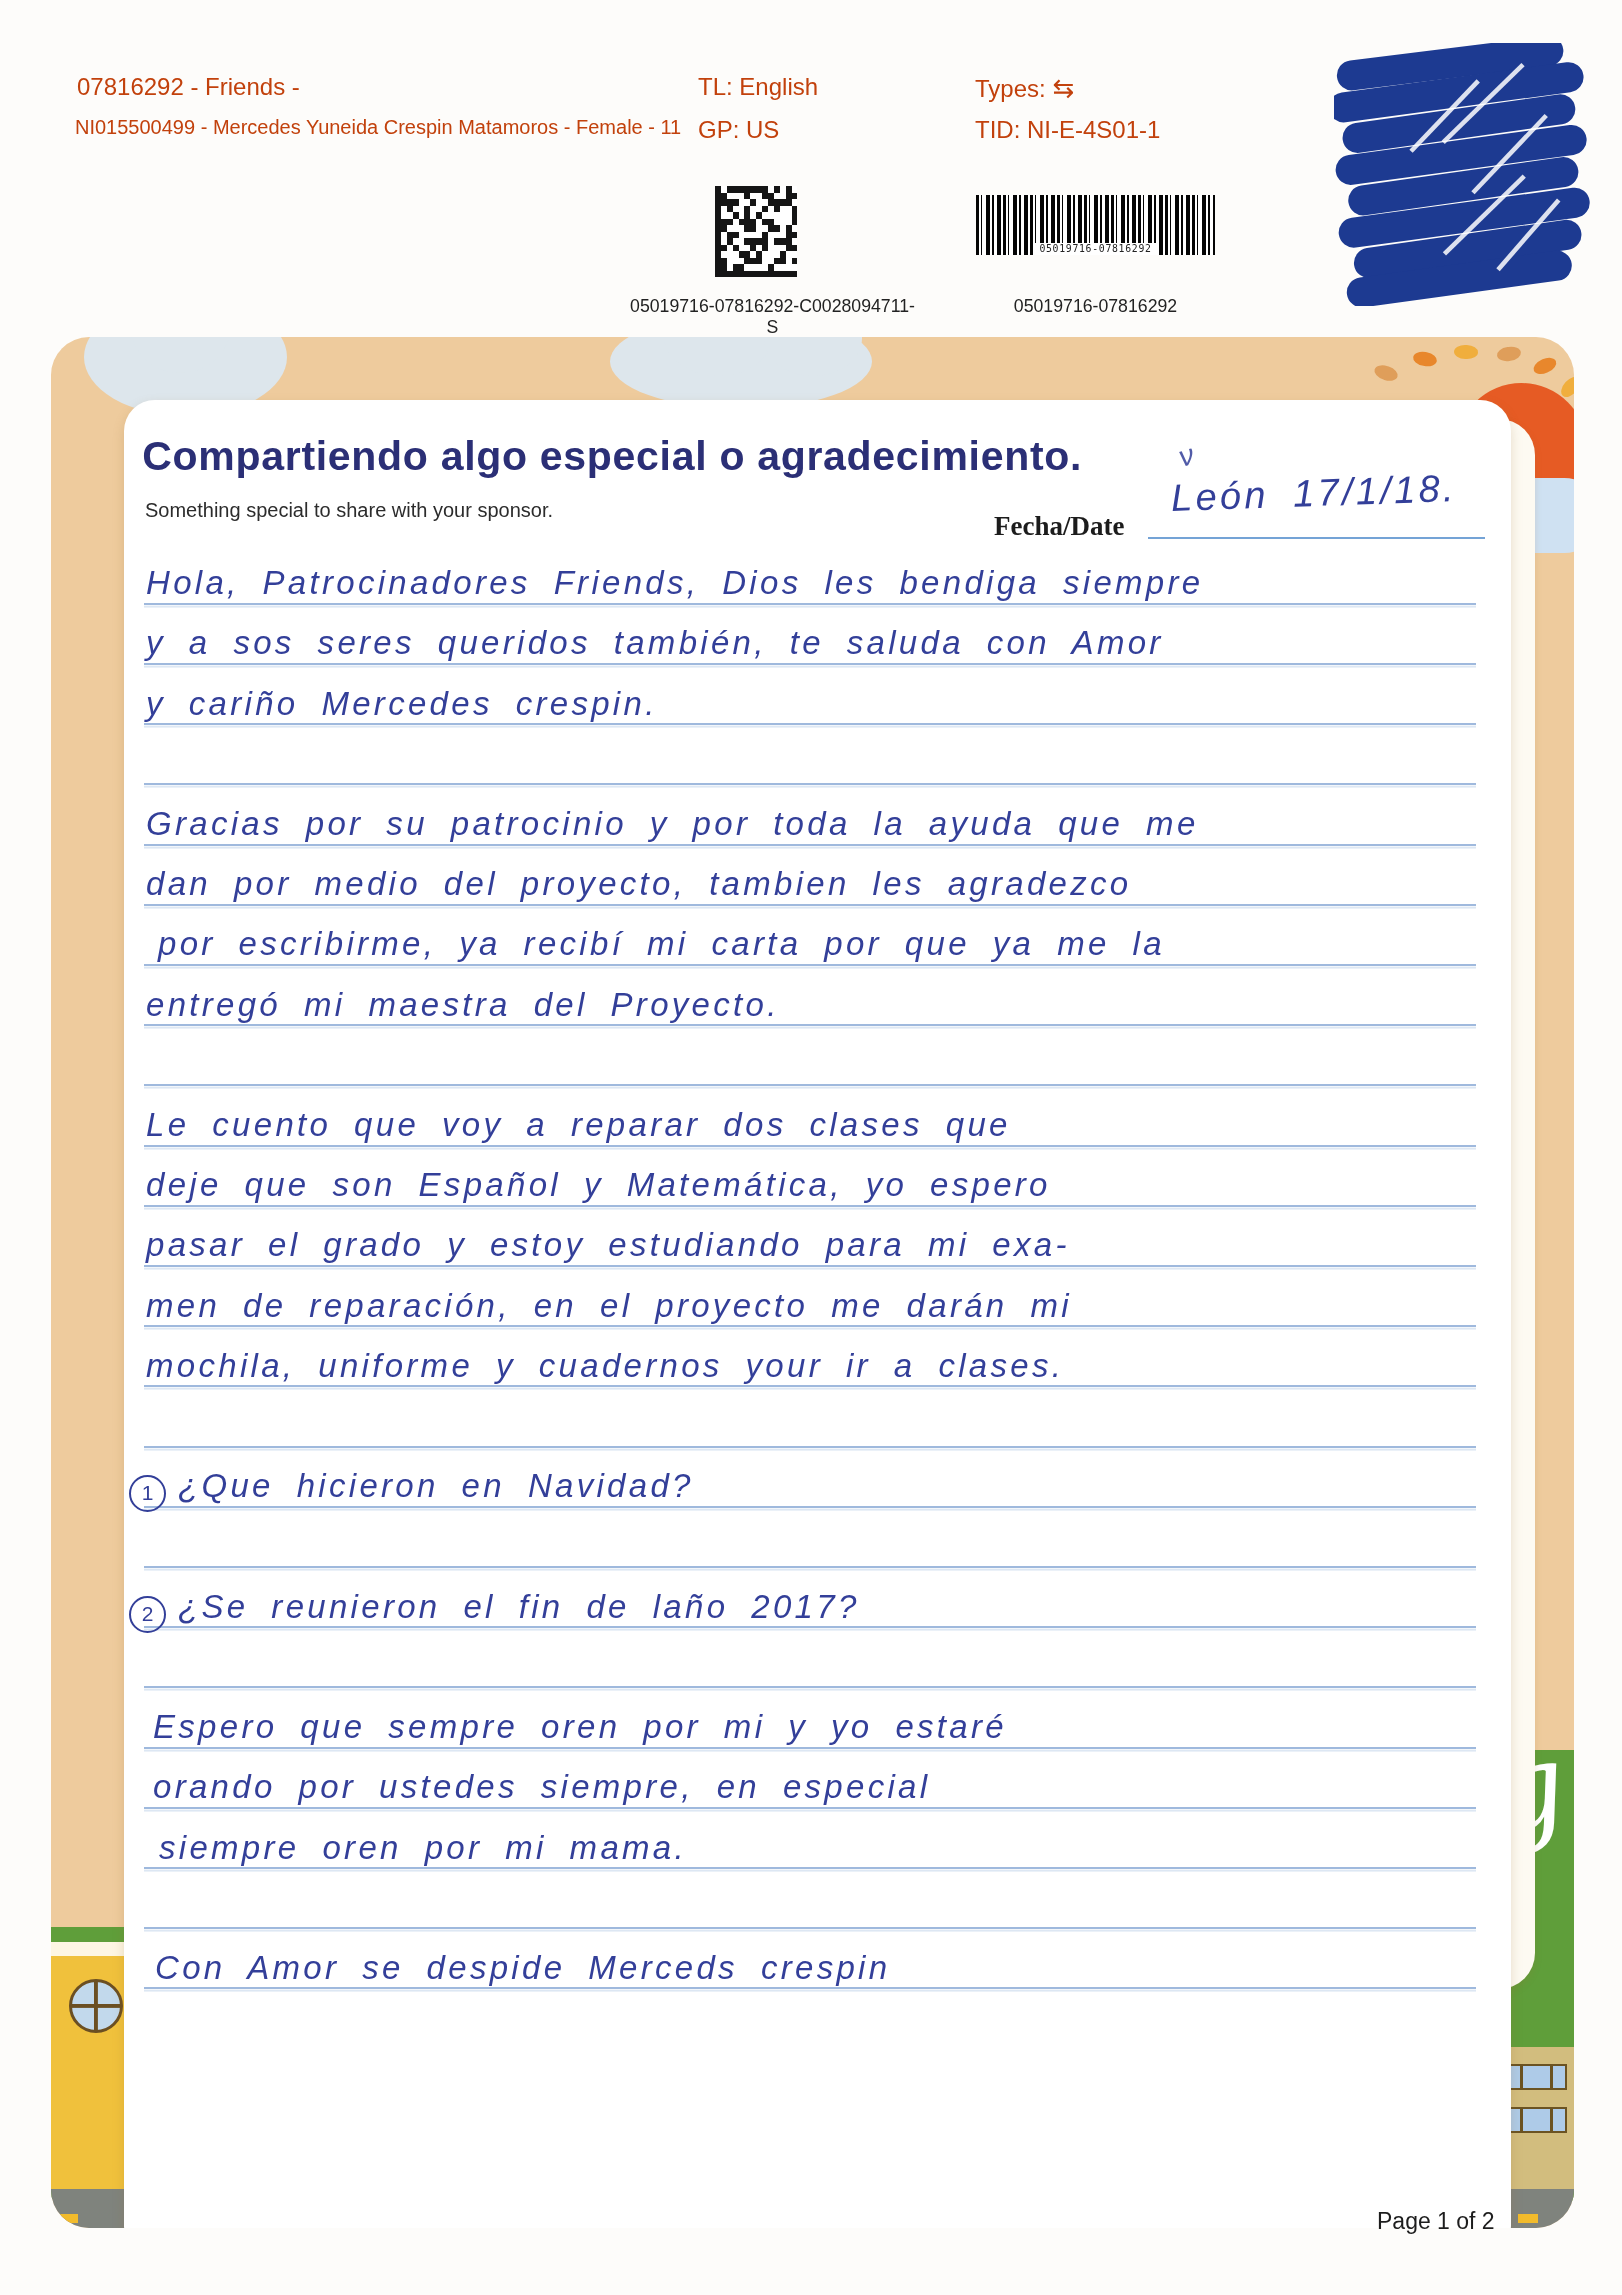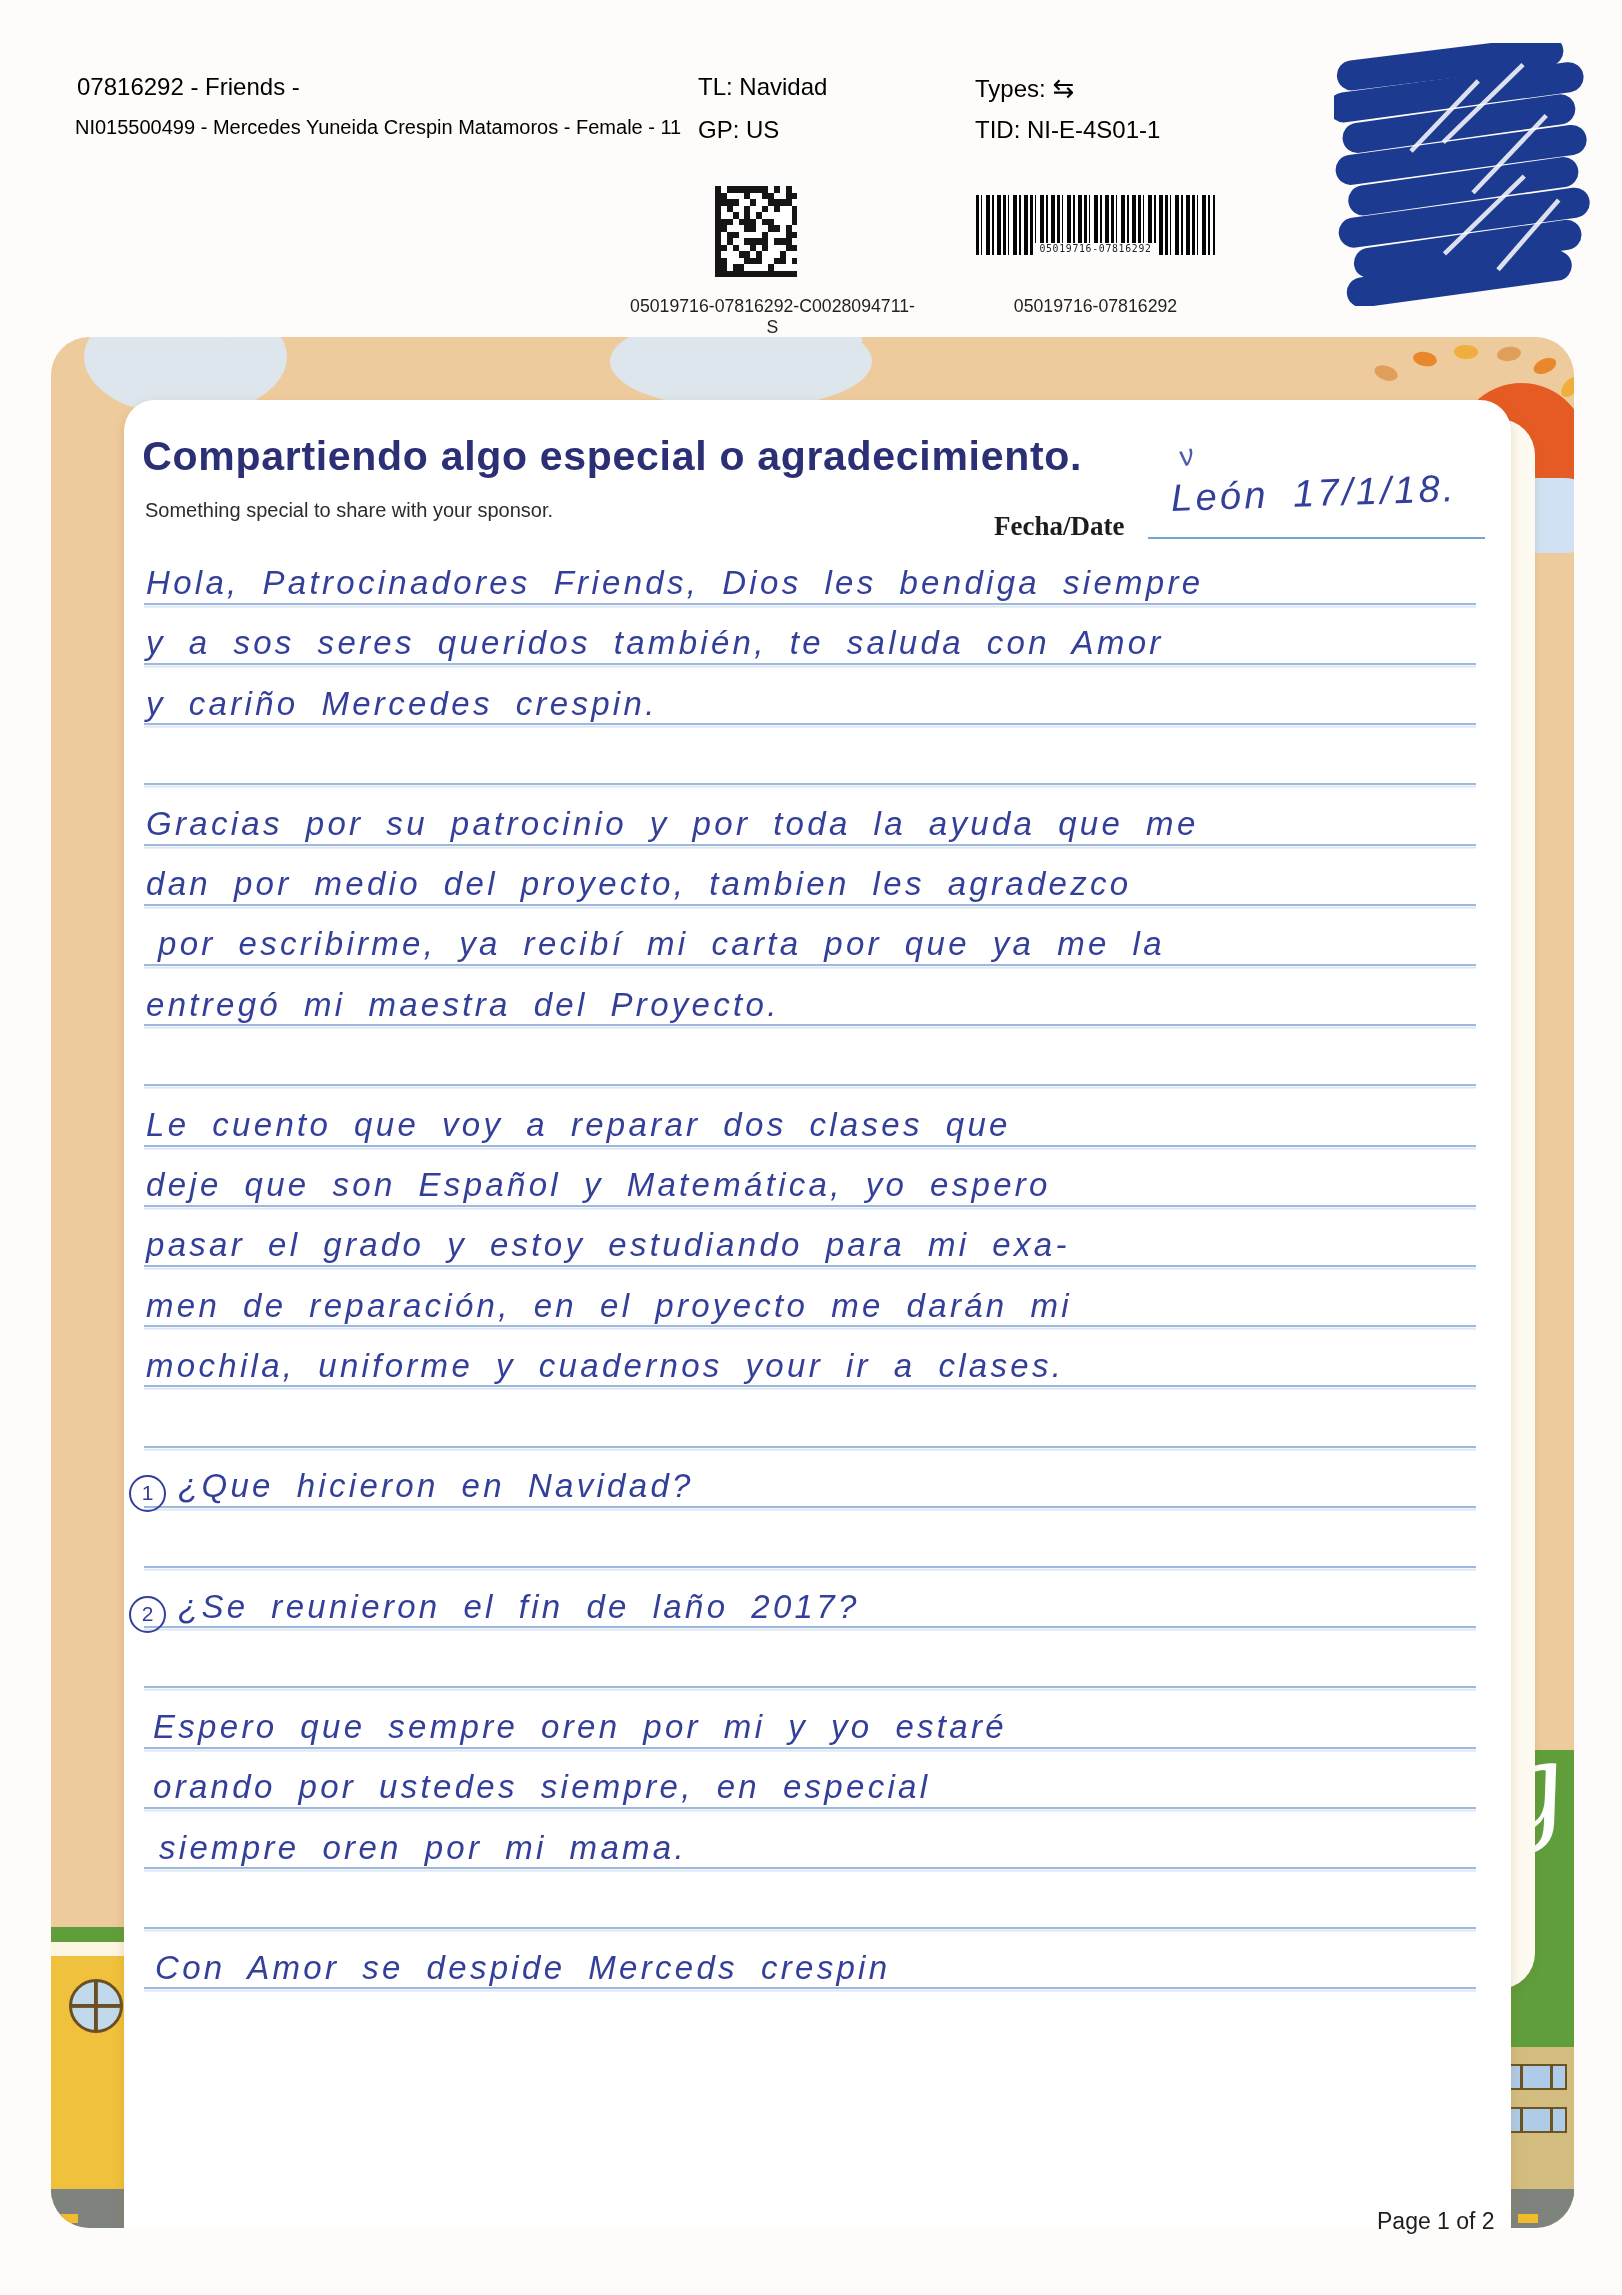--- a/index.html
+++ b/index.html
@@ -1,21 +1,21 @@
 <!DOCTYPE html>
 <html style="font-size:10.5px"><head>
 <meta charset="utf-8">
 <style>
   html,body{margin:0;padding:0;background:#ffffff;}
   .page{position:relative;width:1623px;height:2295px;background:#fdfcfa;overflow:hidden;
         font-family:"Liberation Sans",sans-serif;color:#2e2e2e;}
   .abs{position:absolute;}
 
   
-  .hdr{position:absolute;color:#000000;white-space:nowrap;}
+  .hdr{position:absolute;color:#c2410c;white-space:nowrap;}
   .hdr-1{left:77px;top:73px;font-size:24px;}
   .hdr-2{left:75px;top:116px;font-size:20px;}
   .hdr-tl{left:698px;top:73px;font-size:24px;}
   .hdr-gp{left:698px;top:116px;font-size:24px;}
   .hdr-types{left:975px;top:73px;font-size:24px;}
   .hdr-tid{left:975px;top:116px;font-size:24px;}
   .swap-icon{font-size:26px;}
 
   
   .dm{left:715px;top:186px;display:grid;grid-template-columns:repeat(14,5.9px);
@@ -118,21 +118,21 @@
 
   .page-num{left:1377px;top:2208px;font-size:23px;color:#1d1d1d;z-index:31;}
 </style>
 </head>
 <body>
 
 <div class="page" style="--card: #eecb9d; --ink: #333f99; --rule: #9fb9dd; --title: #2b2f76; --sun: #e65b24; --cloud: #dde6ec; --suncloud: #cfe1f2; --hill: #5f9e3a; --road: #7f837d; --dash: #f2bb2c; --scribble: #1d3a91;">
 
   <div class="hdr hdr-1">07816292 - Friends -</div>
   <div class="hdr hdr-2">NI015500499 - Mercedes Yuneida Crespin Matamoros - Female - 11</div>
-  <div class="hdr hdr-tl">TL: Navidad</div>
+  <div class="hdr hdr-tl">TL: English</div>
   <div class="hdr hdr-gp">GP: US</div>
   <div class="hdr hdr-types">
     <span>Types:</span>
     <span class="swap-icon">⇆</span>
   </div>
   <div class="hdr hdr-tid">TID: NI-E-4S01-1</div>
 
   <div class="abs dm">
       <i class="on"></i>
       <i></i>

